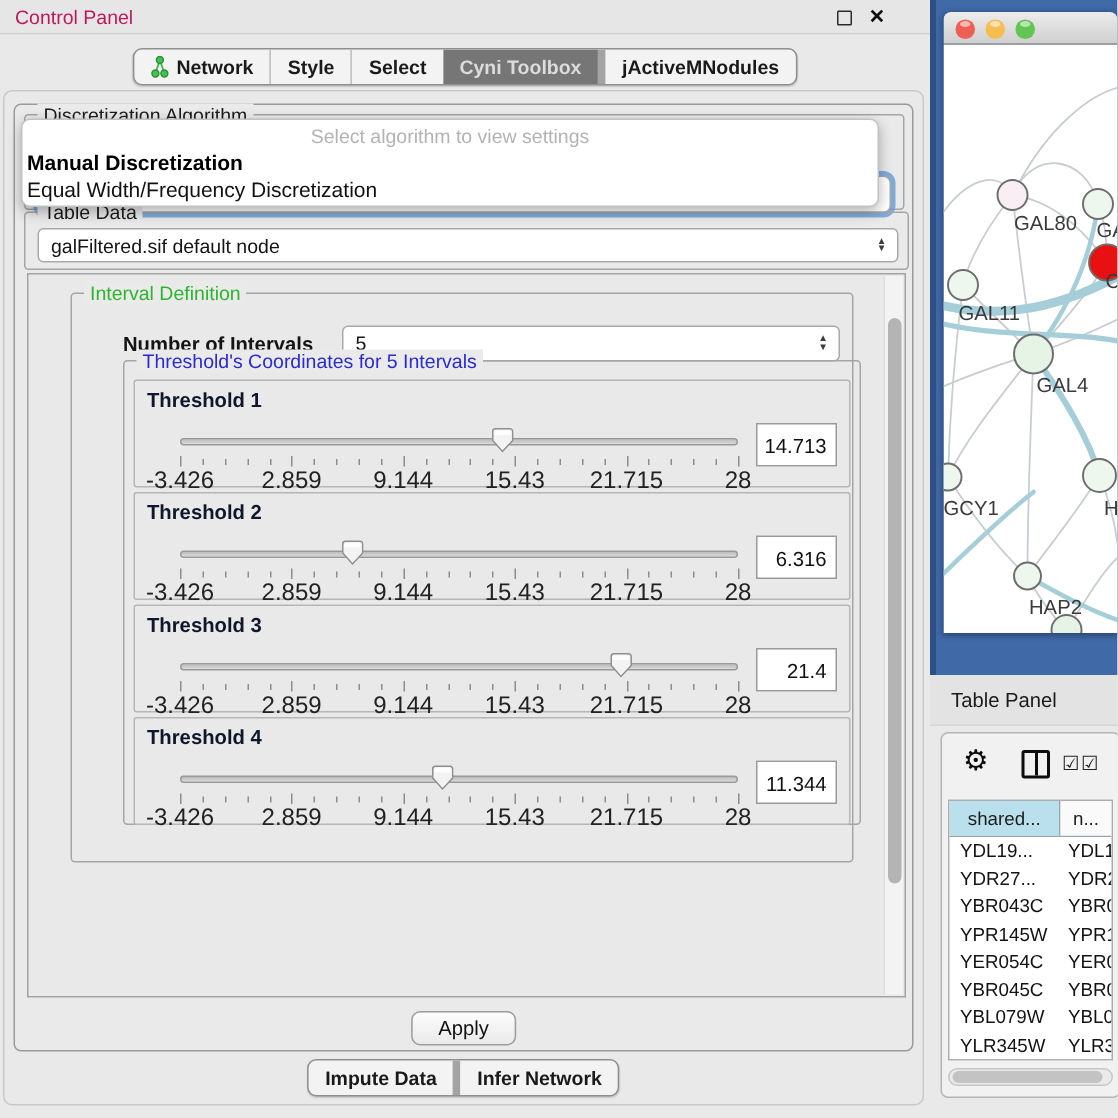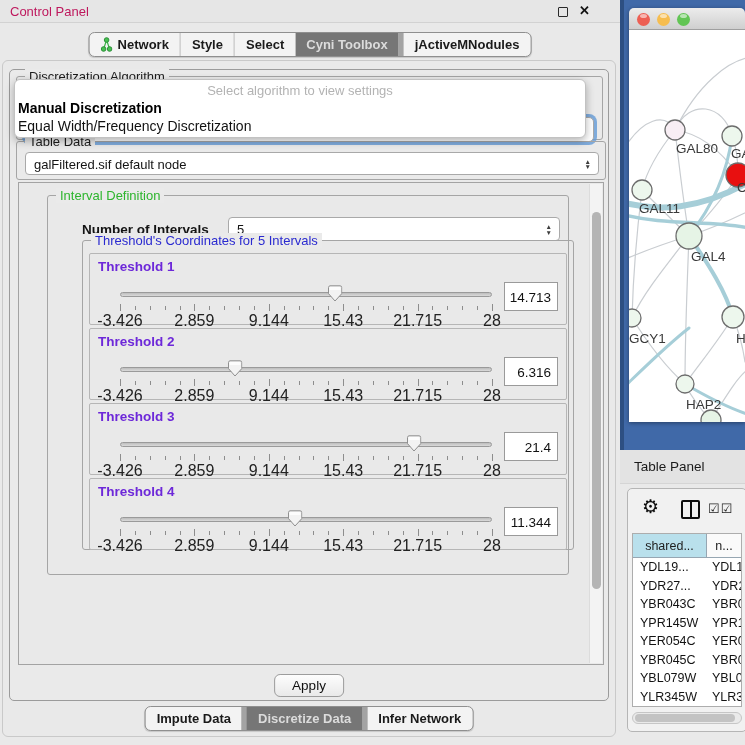--- a/index.html
+++ b/index.html
@@ -53,21 +53,21 @@
   #main-vscroll { position:absolute; right:1px; top:1px; width:13px; bottom:1px; background:#f3f3f3; border-left:1px solid #dcdcdc; }
   #main-vscroll .thumb { position:absolute; left:2px; width:9px; top:28px; height:377px; background:#b4b4b4; border-radius:5px; }
 
   #interval-group { left:28px; top:12px; width:522px; height:380px; }
   #noi-label { position:absolute; left:34px; top:26px; font-size:13.5px; font-weight:bold; color:#141414; }
   #noi-spinner { position:absolute; left:180px; top:21px; width:332px; height:24px; }
 
   #thresh-group { left:14px; top:44px; width:492px; height:310px;margin-left:20px; }
   #threshold-list { position:absolute; left:6px; top:12px; right:6px; }
   .thbox { position:relative; height:72px; margin-bottom:3px; border:1px solid #b6b6b6; border-radius:2px; background:#e9e9e9; }
-  .th-label { position:absolute; left:8px; top:5px; font-size:13.5px; font-weight:bold; color:#6d28d9; }
+  .th-label { position:absolute; left:8px; top:5px; font-size:13.5px; font-weight:bold; color:#0f172a; }
   .slider-row { position:absolute; left:30px; right:74px; top:30px; height:38px; }
   .track { position:absolute; left:0; right:0; top:8px; height:5px; border:1px solid #9a9a9a; border-radius:3px;
            background:linear-gradient(#bdbdbd,#dadada); }
   .thumb-pin { position:absolute; top:1px; width:15px; height:17px; transform:translateX(-50%); }
   .ticks { position:absolute; left:0; right:0; top:20px; height:8px; }
   .tick { position:absolute; top:2px; width:1px; height:4px; background:#8d8d8d; }
   .tick.major { top:0; height:7px; }
   .ticklabels { position:absolute; left:0; right:0; top:28px; height:12px; }
   .ticklab { position:absolute; transform:translateX(-50%); font-size:16px; font-weight:normal; color:#222; white-space:nowrap; }
   .th-value { position:absolute; right:8px; top:28px; width:54px; height:29px; background:#fff; border:1px solid #9a9a9a;
@@ -403,23 +403,20 @@
               <div class="thumb"></div>
             </div>
         </div>
 
         <button id="apply-btn">Apply</button>
       </div>
 
       <div class="tabbar" id="bottom-tabs" style="top:645px;">
         <div class="tab">
             <span>Impute Data</span>
-          </div>
-        <div class="tab selected hardsep">
-            <span>Discretize Data</span>
           </div>
         <div class="tab hardsep">
             <span>Infer Network</span>
           </div>
       </div>
     </div>
 
     <div id="popup">
       <div id="popup-prompt">Select algorithm to view settings</div>
       <div id="popup-item1">Manual Discretization</div>

